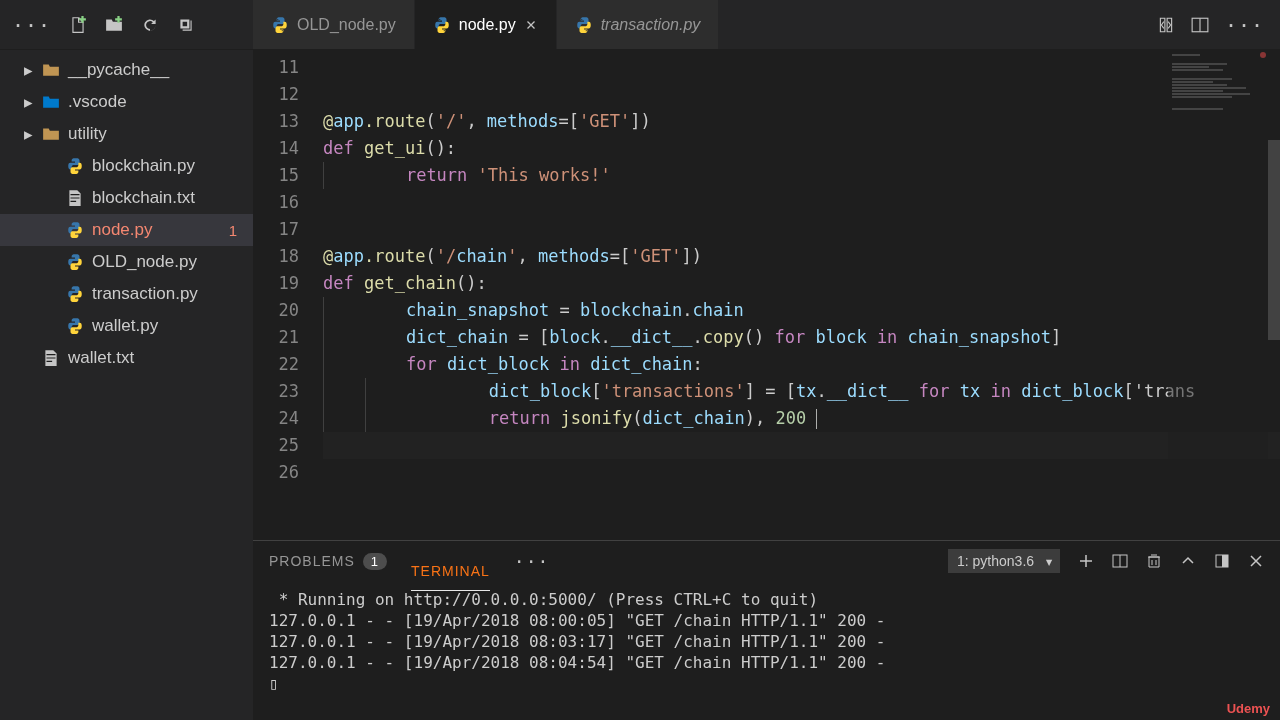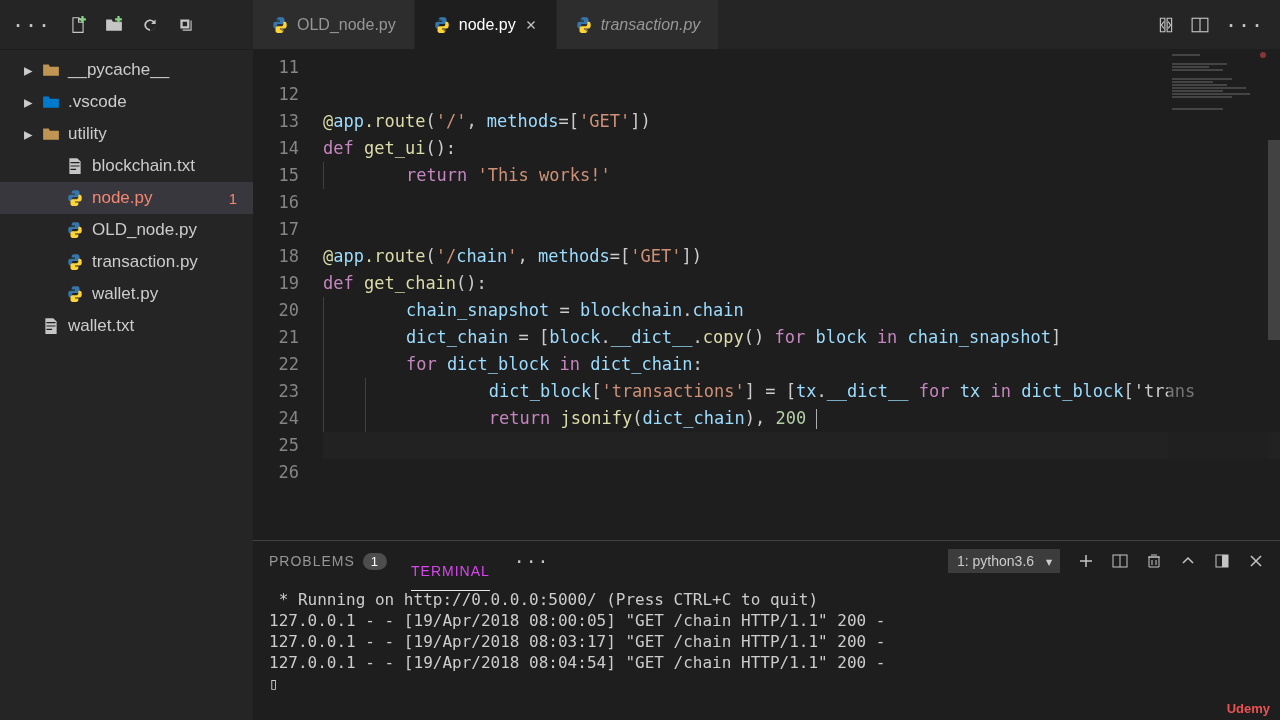--- a/index.html
+++ b/index.html
@@ -168,21 +168,21 @@
   font-family: 'Segoe UI', sans-serif;
   font-size: 14px;
   letter-spacing: 1px;
   color: #969696;
   cursor: pointer;
   display: flex;
   align-items: center;
   gap: 8px;
   height: 100%;
 }
-.panel-tab.active { color: #d946ef; border-bottom: 1px solid #e7e7e7; margin-top: 20px; }
+.panel-tab.active { color: #f97316; border-bottom: 1px solid #e7e7e7; margin-top: 20px; }
 .panel-badge {
   background: #4d4d4d;
   color: #fff;
   border-radius: 10px;
   padding: 1px 8px;
   font-size: 13px;
 }
 .panel-right {
   margin-left: auto;
   display: flex;
@@ -328,20 +328,28 @@
           <path fill="#007acc" d="M1 3h5l1 2h8v8H1z"></path>
         </svg>
         <span>.vscode</span>
       </div>
       <div class="tree-item" style="padding-left: 24px;">
         <span class="tree-chevron">▸</span>
         <svg class="tree-icon" viewBox="0 0 16 16">
           <path fill="#c09553" d="M1 3h5l1 2h8v8H1z"></path>
         </svg>
         <span>utility</span>
+      </div>
+      <div class="tree-item" style="padding-left: 48px;">
+        <span class="tree-chevron"></span>
+        <svg class="tree-icon" viewBox="0 0 16 16">
+          <path fill="#3776ab" d="M8 1c-2 0-3 .5-3 2v1h3v1H4c-1.5 0-2 1-2 3s.5 3 2 3h1V9c0-1.5 1-2 2-2h3c1 0 2-.5 2-2V3c0-1.5-1-2-3-2H8z"></path>
+          <path fill="#ffd43b" d="M8 15c2 0 3-.5 3-2v-1H8v-1h4c1.5 0 2-1 2-3s-.5-3-2-3h-1v2c0 1.5-1 2-2 2H6c-1 0-2 .5-2 2v2c0 1.5 1 2 3 2h1z"></path>
+        </svg>
+        <span>blockchain.py</span>
       </div>
       <div class="tree-item" style="padding-left: 48px;">
         <span class="tree-chevron"></span>
         <svg class="tree-icon" viewBox="0 0 16 16">
           <path fill="#c5c5c5" d="M3 1h7l3 3v11H3z"></path>
           <path fill="#1e1e1e" d="M4 5h8M4 8h8M4 11h5" stroke="#1e1e1e"></path>
         </svg>
         <span>blockchain.txt</span>
       </div>
       <div class="tree-item active" style="padding-left: 48px;">

